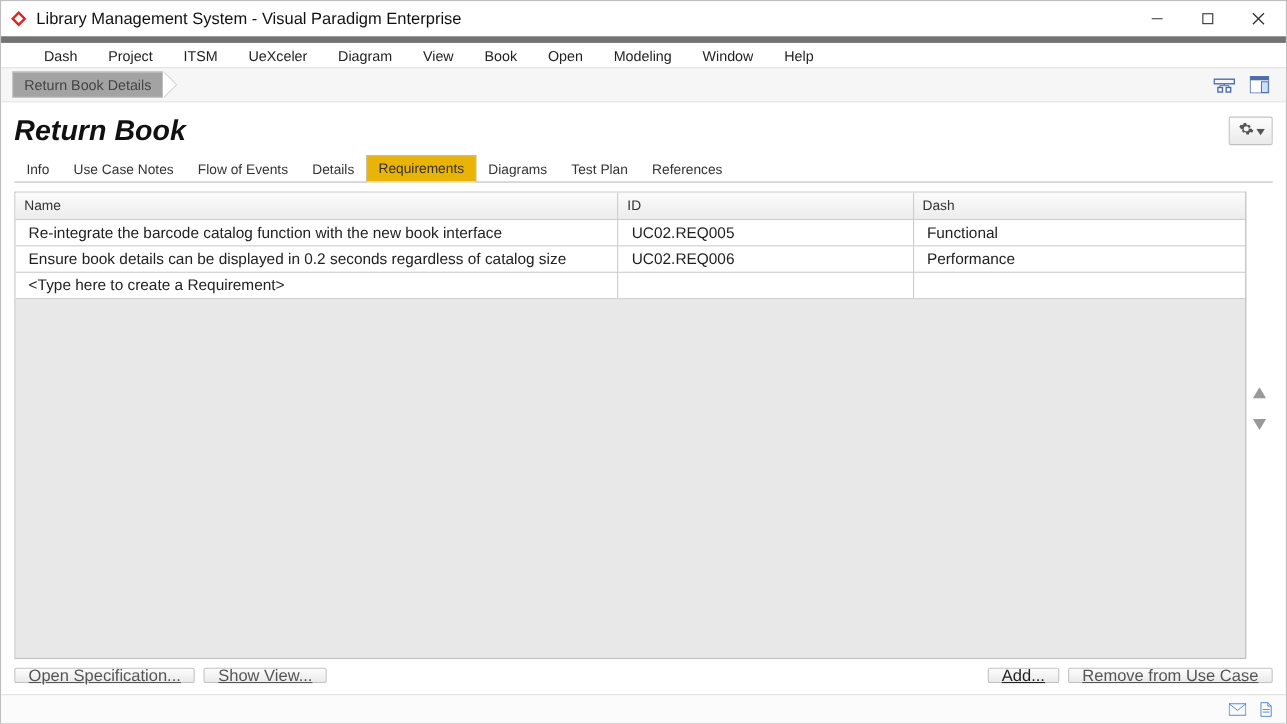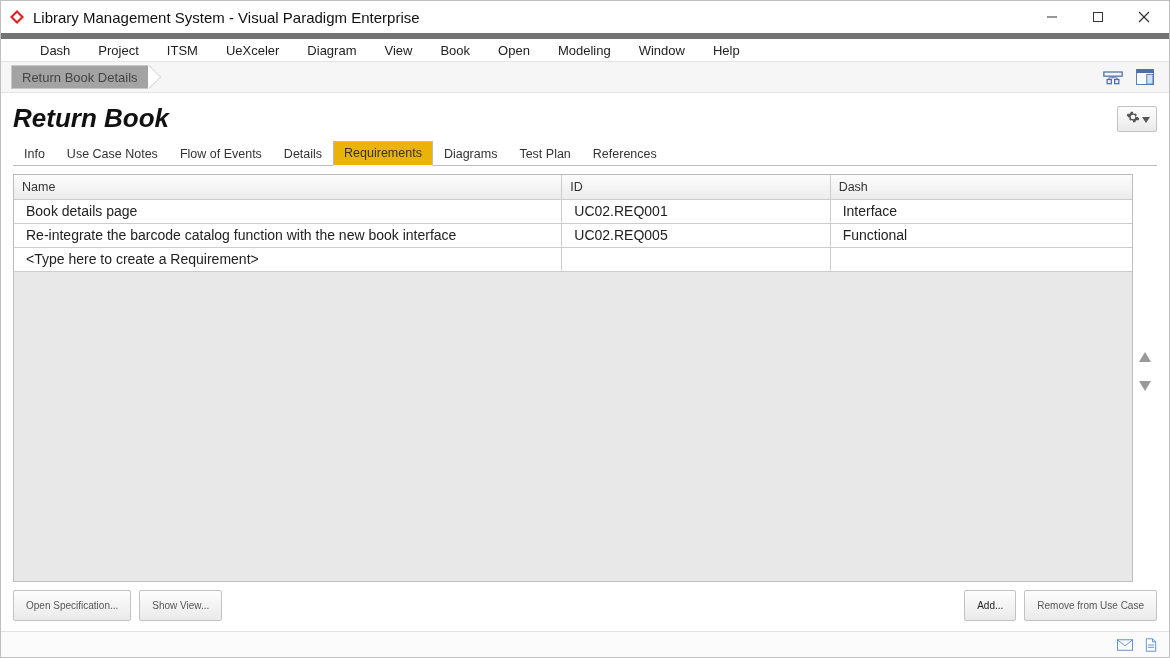--- a/index.html
+++ b/index.html
@@ -109,25 +109,26 @@
   .table-fill { flex: 1; background: #e8e8e8; }
 
   
   .reorder-col { width: 24px; display: flex; flex-direction: column; align-items: center; justify-content: flex-start; padding-top: 176px; gap: 12px; }
   .reorder-col .arrow { color: #999; }
   .reorder-col .arrow svg { width: 16px; height: 14px; }
 
   
   .btn-row { display: flex; align-items: center; padding: 4px 2px 8px 2px; gap: 8px; }
   .btn {
-    height: 31px; padding: 0 12px;
+    height: 14px; padding: 0 12px;
     border: 1px solid #c2c2c2; background: linear-gradient(#fdfdfd,#eaeaea);
-    font-size: 10px; color: #555;
+    font-size: 15px; color: #555;
     display: flex; align-items: center;
     border-radius: 2px;
+    text-decoration: underline;
   }
   .btn.enabled { color: #222; }
   .btn-row .spacer { flex: 1; }
 
   
   .statusbar { height: 26px; border-top: 1px solid #e2e2e2; display: flex; align-items: center; justify-content: flex-end; padding: 0 10px; gap: 10px; background: #fbfbfb; }
   .status-icon { color: #3e7ad1; display: flex; align-items: center; }
   .status-icon svg { width: 16px; height: 14px; }
 </style>
 </head>
@@ -238,28 +239,28 @@
             </colgroup>
           <thead>
             <tr>
               <th>Name</th>
               <th>ID</th>
               <th>Dash</th>
             </tr>
           </thead>
           <tbody id="req-body">
               <tr>
-                <td>Book details page</td>
-                <td>UC02.REQ001</td>
-                <td>Interface</td>
-              </tr>
-              <tr>
                 <td>Re-integrate the barcode catalog function with the new book interface</td>
                 <td>UC02.REQ005</td>
                 <td>Functional</td>
+              </tr>
+              <tr>
+                <td>Ensure book details can be displayed in 0.2 seconds regardless of catalog size</td>
+                <td>UC02.REQ006</td>
+                <td>Performance</td>
               </tr>
               <tr class="placeholder-row">
                 <td>&lt;Type here to create a Requirement&gt;</td>
                 <td></td>
                 <td></td>
               </tr>
             </tbody>
         </table>
         <div class="table-fill"></div>
       </div>

